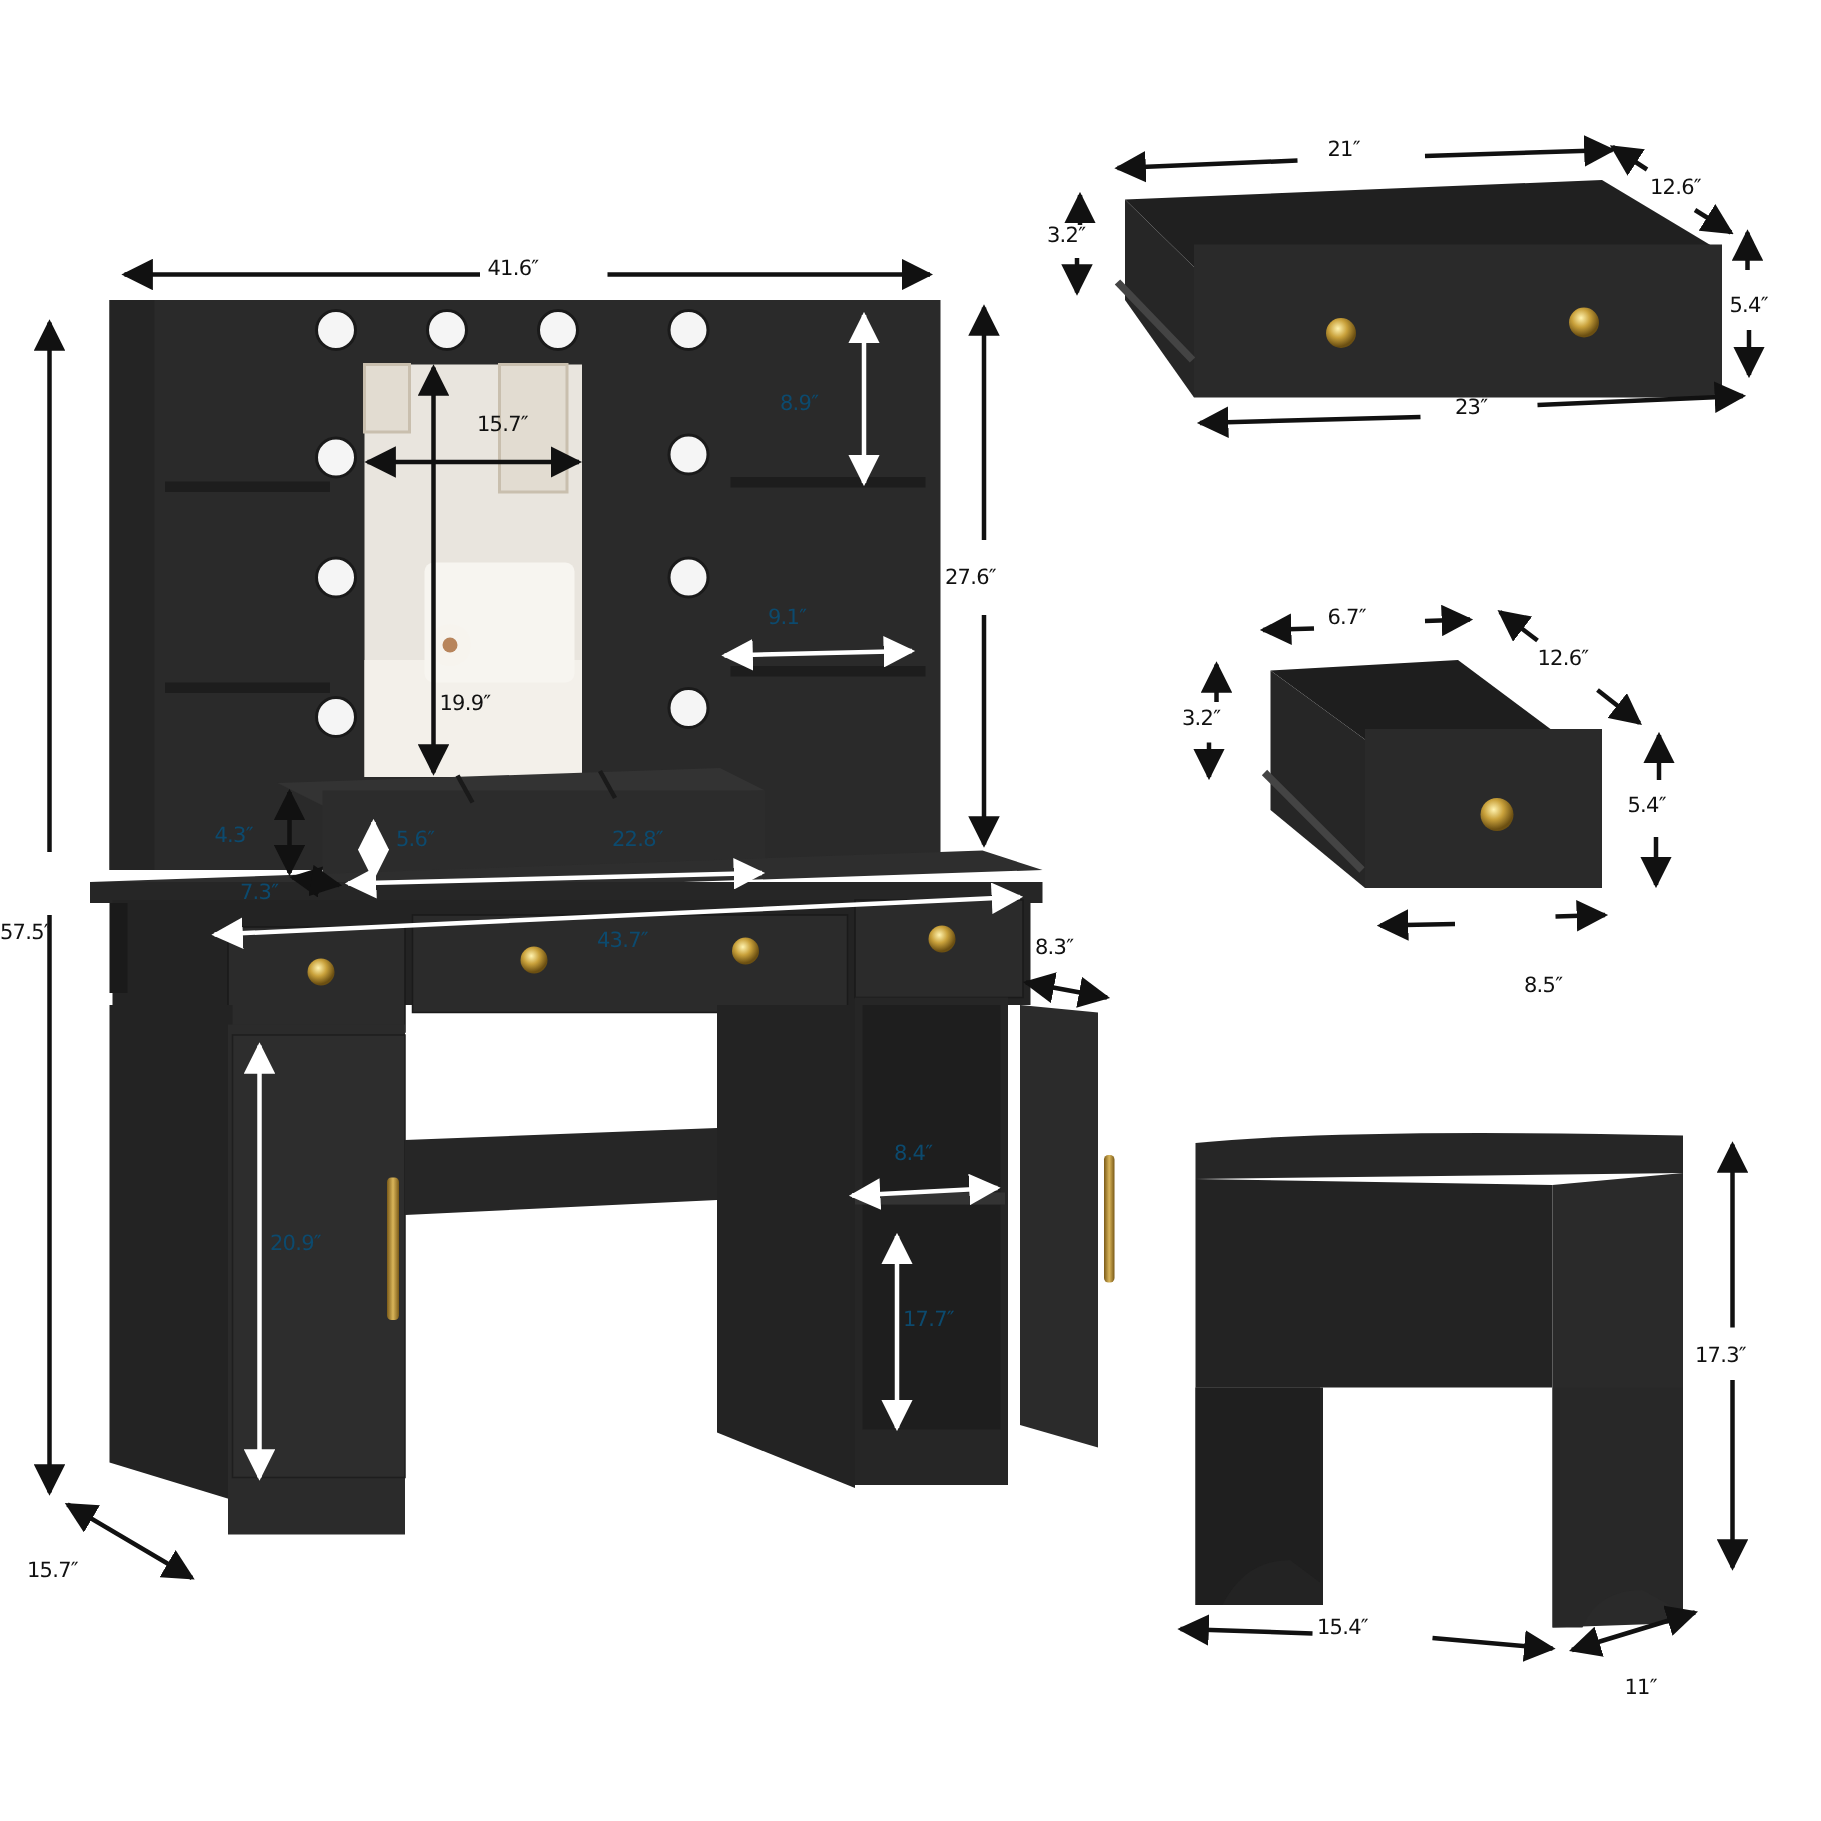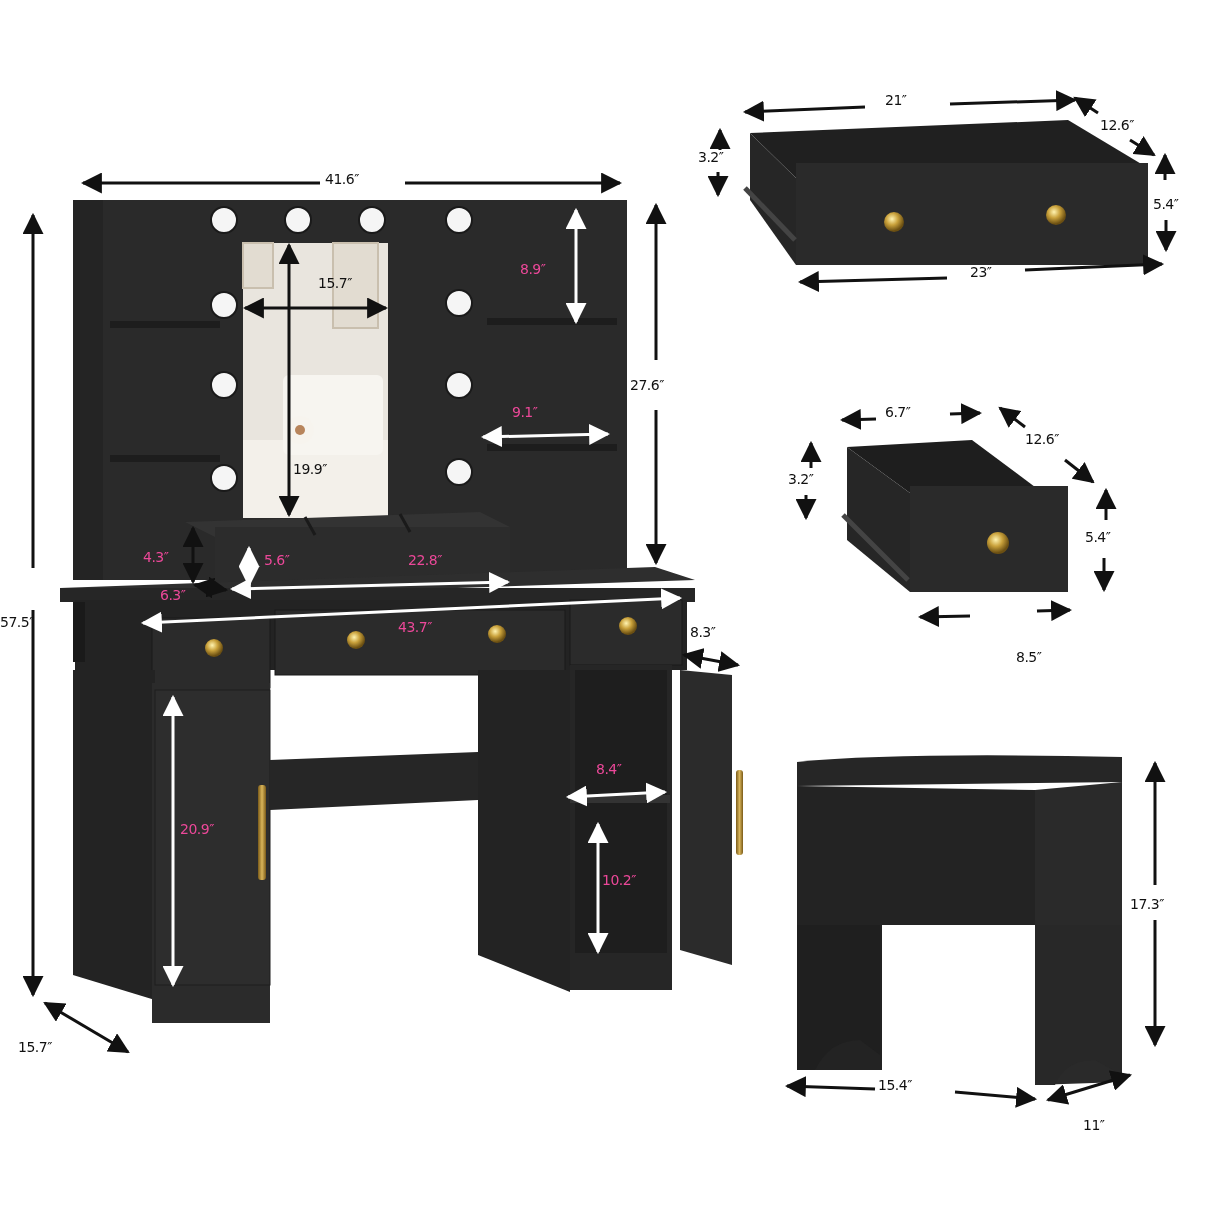--- a/index.html
+++ b/index.html
@@ -1,20 +1,20 @@
 <!DOCTYPE html>
 <html><head>
 <meta charset="utf-8">
 <style>
   html,body{margin:0;padding:0;background:#fff;}
   body{width:1214px;height:1214px;position:relative;overflow:hidden;font-family:"Liberation Sans",sans-serif;}
   svg{position:absolute;left:0;top:0;}
   .lbl{position:absolute;font-family:"DejaVu Sans",sans-serif;font-size:14px;line-height:1;white-space:nowrap;letter-spacing:-0.5px;}
   .dark{color:#111;}
-  .light{color:#ec4899;}
+  .light{color:#0c4a6e;}
 </style>
 </head>
 <body>
 
 <svg width="1214" height="1214" viewBox="0 0 1214 1214">
   <defs>
     <marker id="ah" viewBox="0 0 10 10" refX="9" refY="5" markerWidth="7" markerHeight="7" orient="auto-start-reverse">
       <path d="M0,0 L10,5 L0,10 z" fill="#111"></path>
     </marker>
     <marker id="ahw" viewBox="0 0 10 10" refX="9" refY="5" markerWidth="7" markerHeight="7" orient="auto-start-reverse">
@@ -196,25 +196,25 @@
 <div class="lbl dark" style="left:325px;top:172px;">41.6″</div>
 <div class="lbl dark" style="left:0px;top:575px;margin-top:40px;">57.5″</div>
 <div class="lbl dark" style="left:630px;top:378px;">27.6″</div>
 <div class="lbl dark" style="left:318px;top:276px;">15.7″</div>
 <div class="lbl dark" style="left:293px;top:462px;">19.9″</div>
 <div class="lbl light" style="left:520px;top:262px;">8.9″</div>
 <div class="lbl light" style="left:512px;top:405px;">9.1″</div>
 <div class="lbl light" style="left:143px;top:550px;">4.3″</div>
 <div class="lbl light" style="left:264px;top:553px;">5.6″</div>
 <div class="lbl light" style="left:408px;top:553px;">22.8″</div>
-<div class="lbl light" style="left:160px;top:588px;">6.3″</div>
+<div class="lbl light" style="left:160px;top:588px;">7.3″</div>
 <div class="lbl light" style="left:398px;top:620px;">43.7″</div>
 <div class="lbl dark" style="left:690px;top:625px;">8.3″</div>
 <div class="lbl light" style="left:596px;top:762px;">8.4″</div>
-<div class="lbl light" style="left:602px;top:873px;">10.2″</div>
+<div class="lbl light" style="left:602px;top:873px;">17.7″</div>
 <div class="lbl light" style="left:180px;top:822px;">20.9″</div>
 <div class="lbl dark" style="left:18px;top:1040px;">15.7″</div>
 
 <div class="lbl dark" style="left:885px;top:93px;">21″</div>
 <div class="lbl dark" style="left:1100px;top:118px;">12.6″</div>
 <div class="lbl dark" style="left:698px;top:150px;">3.2″</div>
 <div class="lbl dark" style="left:1153px;top:197px;">5.4″</div>
 <div class="lbl dark" style="left:970px;top:265px;text-align:right;">23″</div>
 
 <div class="lbl dark" style="left:885px;top:405px;">6.7″</div>

